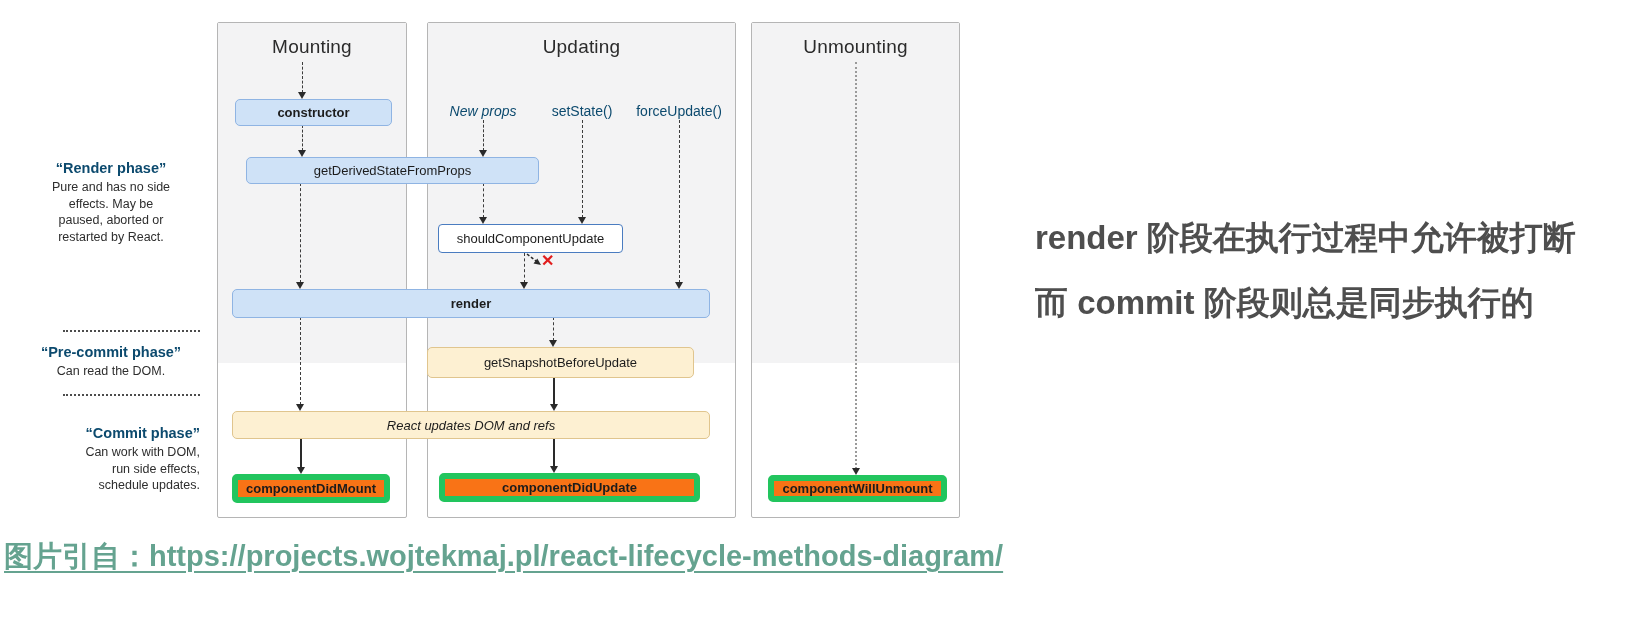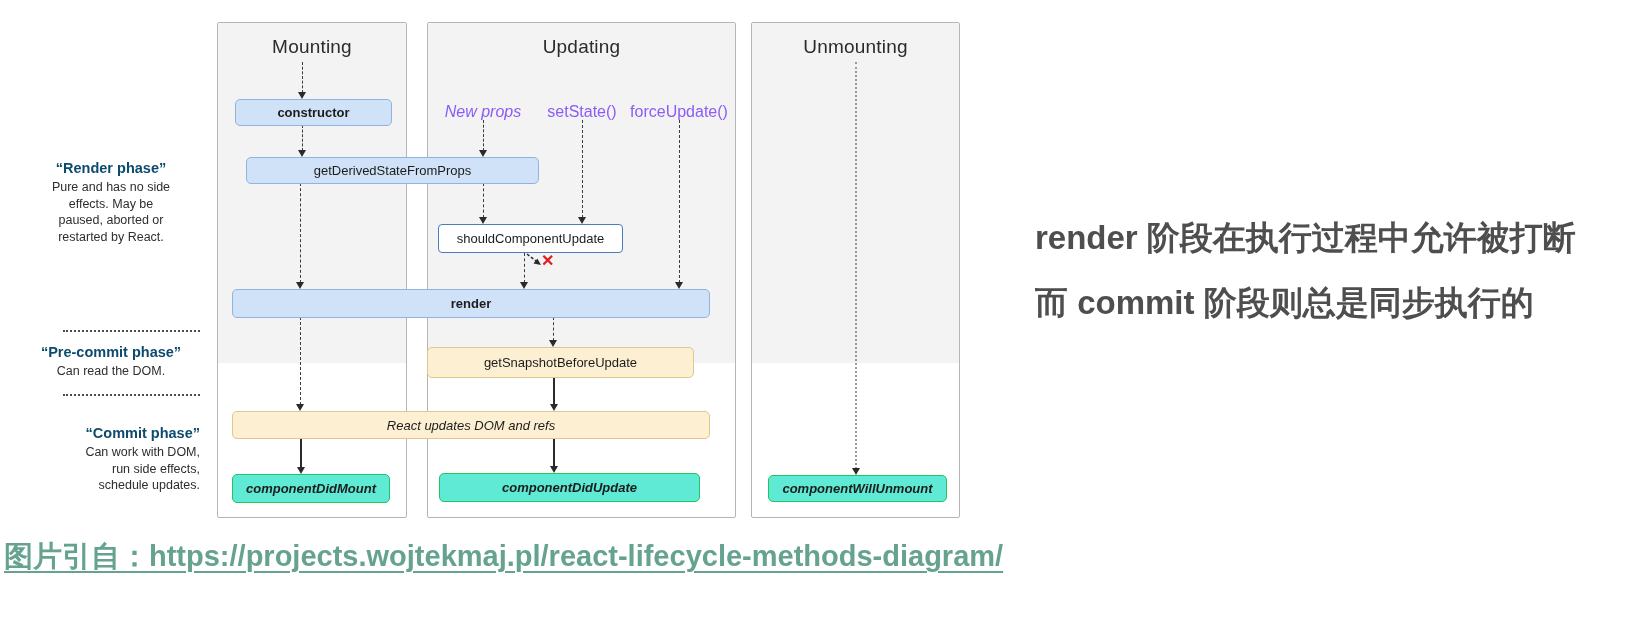--- a/index.html
+++ b/index.html
@@ -22,31 +22,31 @@
   .phase-line  { font-size:12.5px; line-height:1.32; color:#2e2e2e; }
   #phase-render    { top:160px; }
   #phase-precommit { top:344px; }
   #phase-commit    { top:425px;text-align:right; }
   .phase-divider { position:absolute; left:63px; width:137px; height:0;
                    border-top:2.5px dotted #4c4c4c; z-index:2; }
   #divider-1 { top:330px; }
   #divider-2 { top:394px; }
   
   .trigger { position:absolute; top:103px; width:100px; text-align:center;
-             font-size:16px; color:#8b5cf6; z-index:3; }
+             font-size:14px; color:#0c4a6e; z-index:3; }
   #trigger-newprops    { left:433px; font-style:italic; }
   #trigger-setstate    { left:532px; }
   #trigger-forceupdate { left:629px; }
   
   .box { position:absolute; display:flex; align-items:center; justify-content:center;
          font-size:13px; color:#1c1c1c; border-radius:5px; box-sizing:border-box; z-index:4; }
   .box.blue  { background:#cfe2f7; border:1px solid #8fb4e3; }
   .box.outline { background:#ffffff; border:1.5px solid #4a7cc0; border-radius:4px; }
   .box.tan   { background:#fdf0d2; border:1px solid #e0c58e; }
-  .box.green { background:#5eead4; border:1px solid #22c55e;font-style:italic; }
+  .box.green { background:#f97316; border:6px solid #22c55e; }
   .bold { font-weight:bold; }
   .italic { font-style:italic; }
   #box-constructor   { left:235px; top:99px;  width:157px; height:27px; }
   #box-gdsfp         { left:246px; top:157px; width:293px; height:27px; }
   #box-scu           { left:438px; top:224px; width:185px; height:29px; }
   #box-render        { left:232px; top:289px; width:478px; height:29px; }
   #box-gsbu          { left:427px; top:347px; width:267px; height:31px; }
   #box-react-updates { left:232px; top:411px; width:478px; height:28px; }
   #box-didmount      { left:232px; top:474px; width:158px; height:29px; }
   #box-didupdate     { left:439px; top:473px; width:261px; height:29px; }

